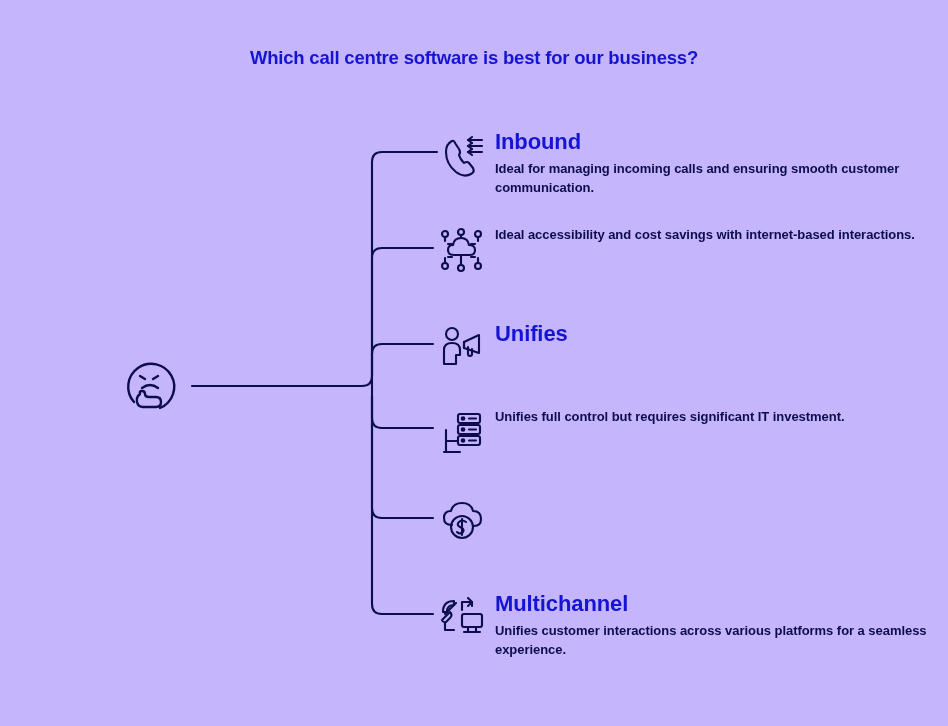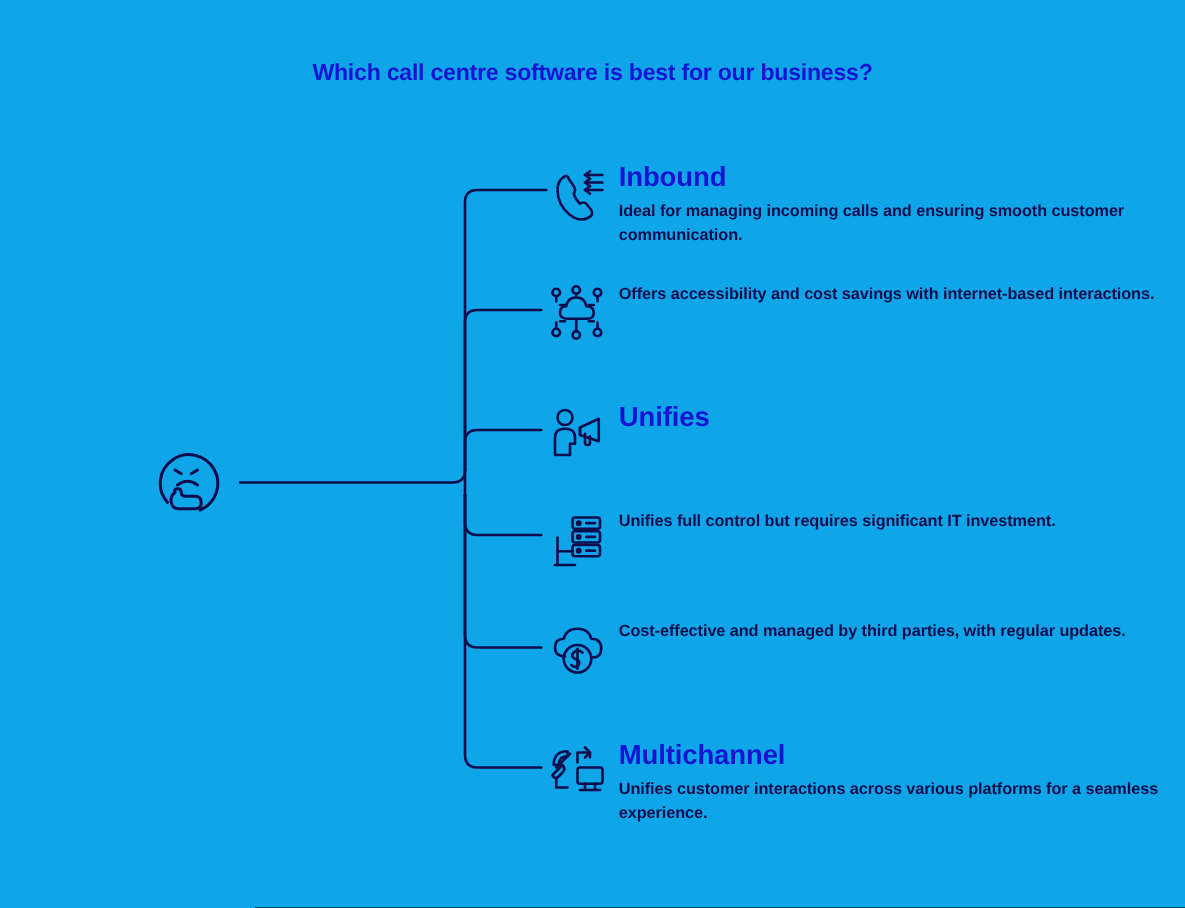--- a/index.html
+++ b/index.html
@@ -5,21 +5,21 @@
 <style>
   html, body {
     margin: 0;
     padding: 0;
     background: #000000;
   }
   #canvas {
     position: relative;
     width: 948px;
     height: 726px;
-    background: #0ea5e9;
+    background: #c4b5fd;
     overflow: hidden;
     font-family: "Liberation Sans", "DejaVu Sans", sans-serif;
   }
 
   
   #title {
     position: absolute;
     left: 0;
     top: 47px;
     width: 948px;
@@ -156,21 +156,21 @@
           <circle cx="7" cy="40" r="3"></circle>
             <circle cx="23" cy="42" r="3"></circle>
             <circle cx="40" cy="40" r="3"></circle>
           <path d="M7,11 L7,15 M23,9 L23,12 M40,11 L40,15"></path>
           <path d="M7,37 L7,32 M23,39 L23,30 M40,37 L40,32"></path>
           <path d="M10,18 L14,18 M33,18 L37,18 M10,31 L14,31 M33,31 L37,31"></path>
         </g>
       </svg>
     </div>
     <div class="branch-text">
-      <p class="branch-desc">Offers accessibility and cost savings with internet-based interactions.</p>
+      <p class="branch-desc">Ideal accessibility and cost savings with internet-based interactions.</p>
     </div>
   </div>
 
   <div class="branch" style="top:322px">
     <div class="branch-icon">
       <svg width="50" height="50" viewBox="0 0 50 50" xmlns="http://www.w3.org/2000/svg">
         <g fill="none" stroke="#0d0d4d" stroke-width="2.1" stroke-linecap="round" stroke-linejoin="round">
           <circle cx="14" cy="12" r="6"></circle>
           <path d="M6,42 L6,28 Q6,21 14,21 Q22,21 22,28 L22,33 L18,33 L18,42 Z"></path>
           <path d="M26,20 L41,13 L41,31 L26,26 Z"></path>
@@ -209,21 +209,20 @@
         <g fill="none" stroke="#0d0d4d" stroke-width="2.1" stroke-linecap="round" stroke-linejoin="round">
           <path d="M14,29 Q6,29 6,22 Q6,15 13,15 Q15,7 24,7 Q33,7 35,15
                    Q43,15 43,23 Q43,30 36,30"></path>
           <circle cx="24" cy="31" r="11"></circle>
           <path d="M28,26 Q24,23 21,26 Q18,29 22,31 Q27,33 25,36 Q22,39 19,36"></path>
           <path d="M24,23 L24,39"></path>
         </g>
       </svg>
     </div>
     <div class="branch-text">
-      <p class="branch-desc">Cost-effective and managed by third parties, with regular updates.</p>
     </div>
   </div>
 
   <div class="branch" style="top:592px">
     <div class="branch-icon">
       <svg width="50" height="50" viewBox="0 0 50 50" xmlns="http://www.w3.org/2000/svg">
         <g fill="none" stroke="#0d0d4d" stroke-width="2.1" stroke-linecap="round" stroke-linejoin="round">
           <path d="M5,20 Q5,9 16,9 L16,13 Q9,13 9,20 Z"></path>
           <path d="M7,22 L18,11"></path>
           <path d="M4,28 L12,20 Q15,23 12,26 L8,30 Q5,31 4,28 Z"></path>

